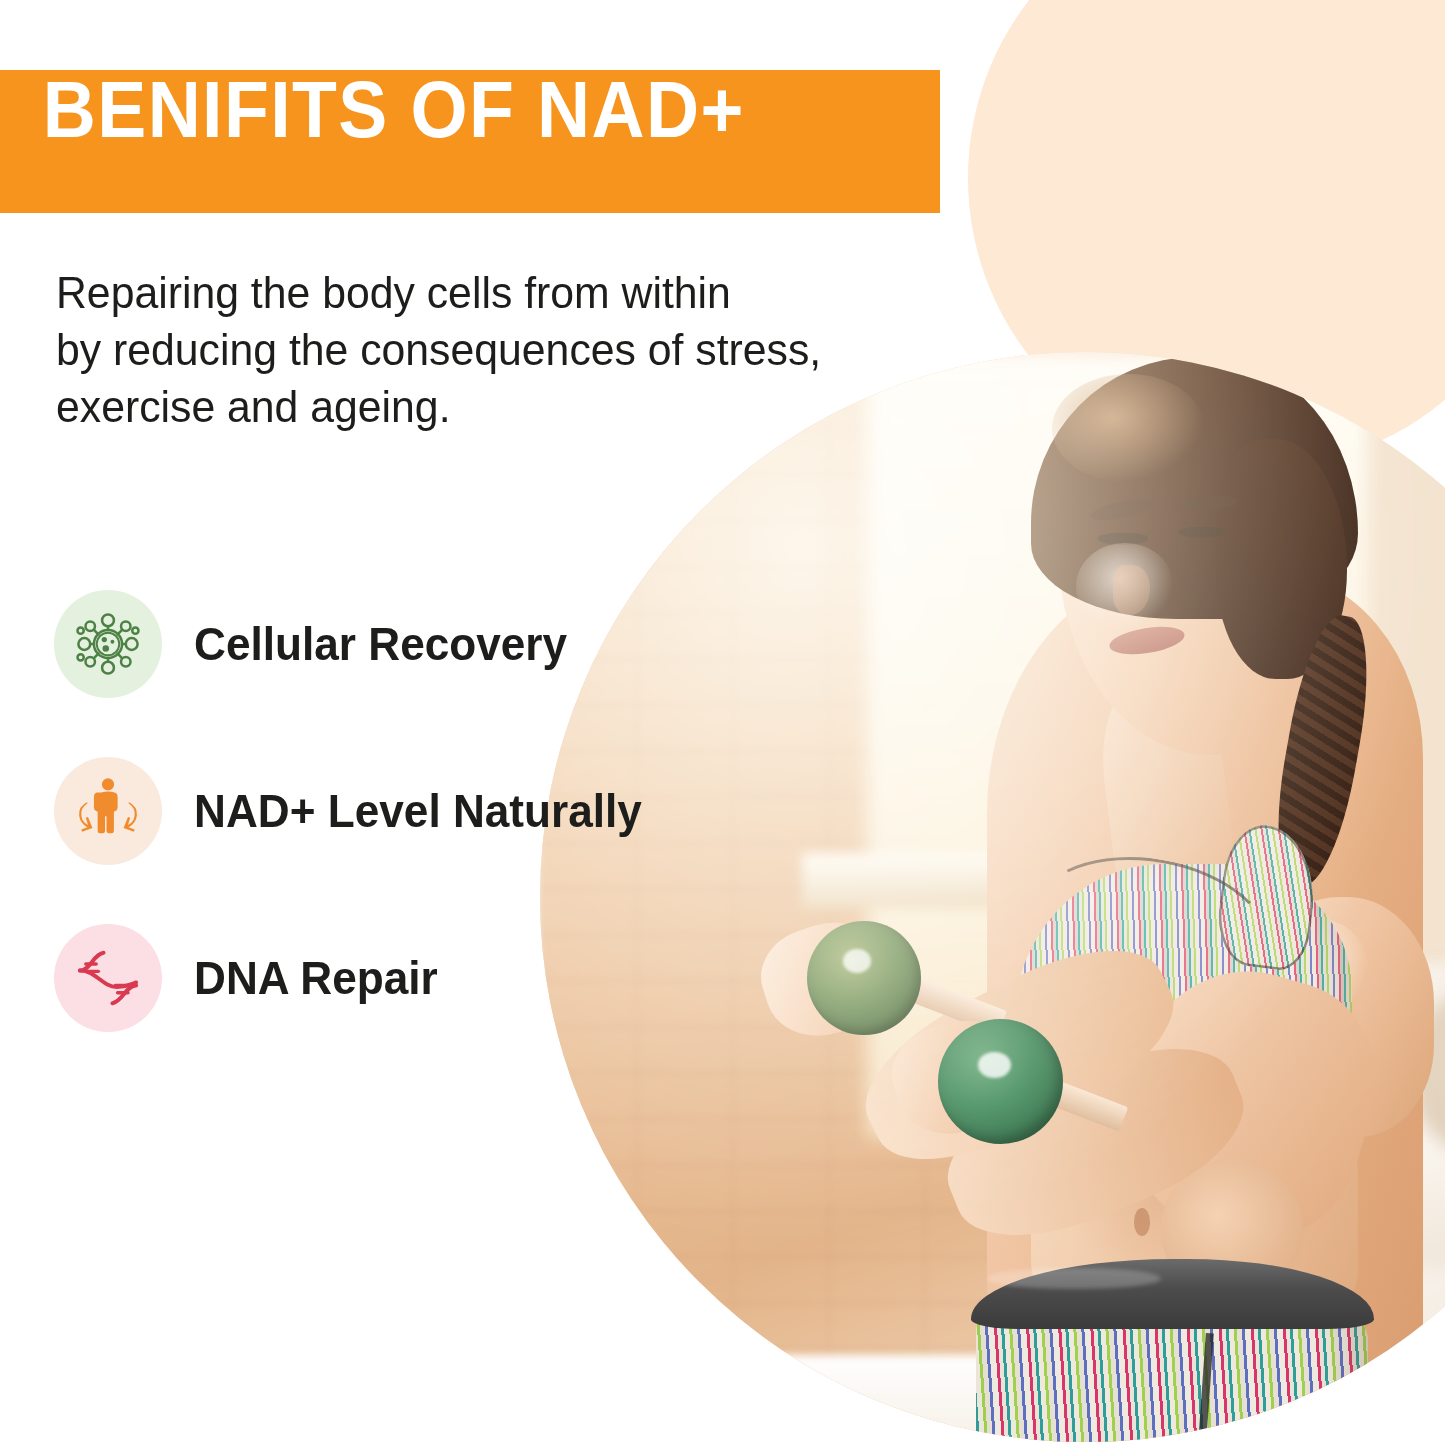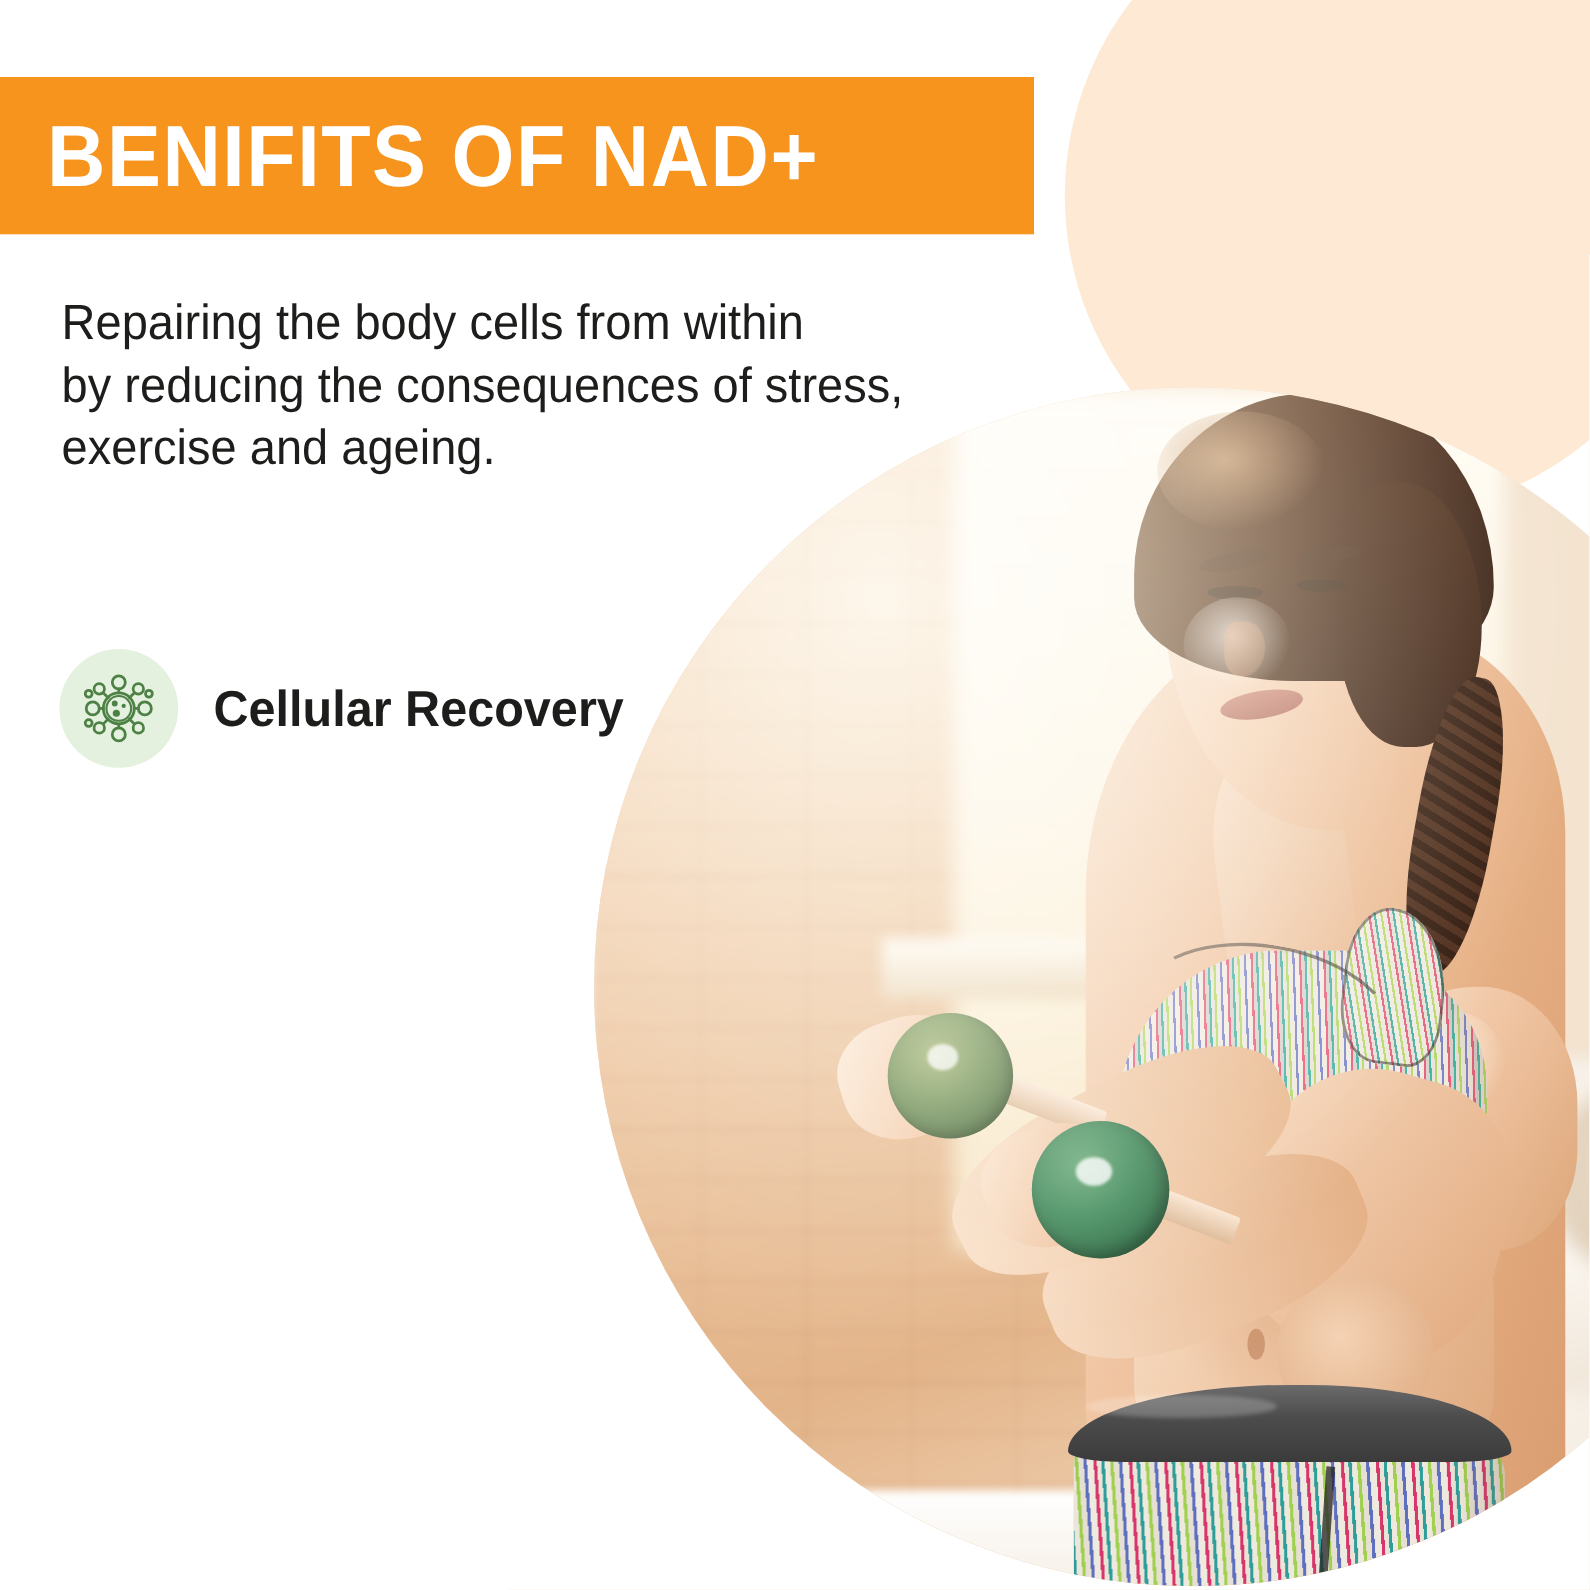--- a/index.html
+++ b/index.html
@@ -338,21 +338,21 @@
     transform: rotate(4deg);
   }
 
   
   .title-bar {
     position: absolute;
     left: 0; top: 70px;
     width: 940px; height: 143px;
     background: #f7941e;
     z-index: 4;
-    display: flex; align-items: center;
+    display: flex; align-items: flex-start;
   }
   .title-text {
     color: #ffffff;
     font-size: 79px;
     font-weight: 700;
     letter-spacing: 1.5px;
     padding-left: 46px;
     white-space: nowrap;
     line-height: 1;
     transform: scaleX(0.93);
@@ -511,18 +511,50 @@
           <g fill="#4d8145">
             <circle cx="45" cy="44" r="3.6"></circle>
             <circle cx="56" cy="47" r="2.6"></circle>
             <circle cx="47" cy="56" r="4.4"></circle>
           </g>
         </svg>
       </div>
       <div class="benefit-label">Cellular Recovery</div>
     </div>
 
-
-
+    <div class="benefit">
+      <div class="benefit-icon" style="background:#faeade;">
+        <svg viewBox="0 0 100 100">
+          <g fill="#f08c2e">
+            <circle cx="50" cy="14" r="8.2"></circle>
+            <path d="M41 25 q9 -3 18 0 q4 1 4 6 l0 14 q0 4 -3 5 l-2 1 l0 25 q0 4 -3 4 l-4 0 q-3 0 -3 -4 l0 -19 l-2 0 l0 19 q0 4 -3 4 l-4 0 q-3 0 -3 -4 l0 -25 l-2 -1 q-3 -1 -3 -5 l0 -14 q0 -5 4 -6 z"></path>
+            <path d="M22 40 q-9 6 -8 16 q1 9 9 13 l-3 -10 l3 -1 l6 15 l-14 5 l-1 -3 l8 -3 q-10 -6 -11 -16 q-1 -12 11 -18 z"></path>
+            <path d="M78 40 q9 6 8 16 q-1 9 -9 13 l3 -10 l-3 -1 l-6 15 l14 5 l1 -3 l-8 -3 q10 -6 11 -16 q1 -12 -11 -18 z"></path>
+          </g>
+        </svg>
+      </div>
+      <div class="benefit-label">NAD+ Level Naturally</div>
+    </div>
+
+
+    <div class="benefit">
+      <div class="benefit-icon" style="background:#fbdfe4;">
+        <svg viewBox="0 0 100 100">
+          <g fill="none" stroke="#d93a51" stroke-width="5.4" stroke-linecap="round">
+            <path d="M12 40 C26 40 30 18 44 16"></path>
+            <path d="M88 60 C74 60 70 82 56 84"></path>
+            <path d="M12 40 C34 40 42 62 62 62 C76 62 82 58 88 56"></path>
+            <path d="M44 16 C30 18 26 40 12 44" opacity="0"></path>
+            <g stroke-width="4.6">
+              <line x1="20" y1="31" x2="34" y2="31"></line>
+              <line x1="21" y1="41" x2="37" y2="41"></line>
+              <line x1="60" y1="60" x2="76" y2="60"></line>
+              <line x1="63" y1="70" x2="77" y2="70"></line>
+            </g>
+          </g>
+        </svg>
+      </div>
+      <div class="benefit-label">DNA Repair</div>
+    </div>
 
 
   </div>
 </div>
 
 </body></html>

